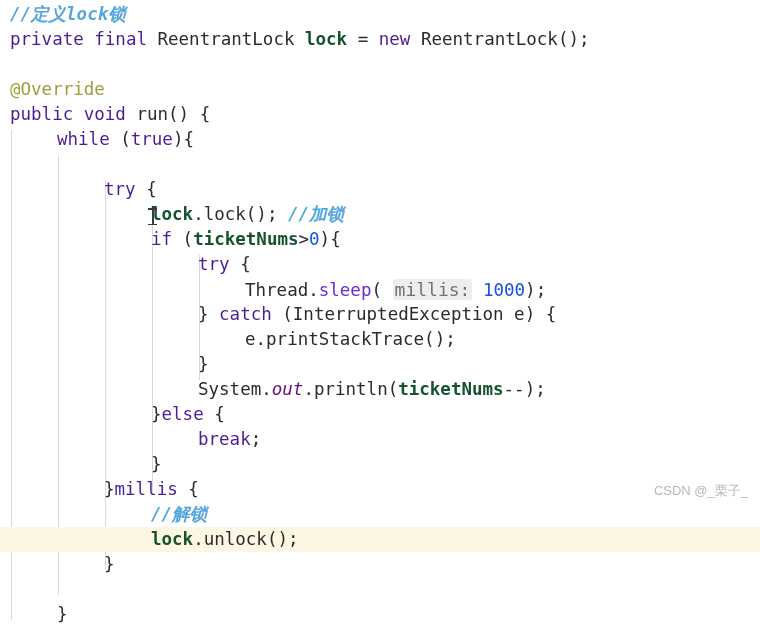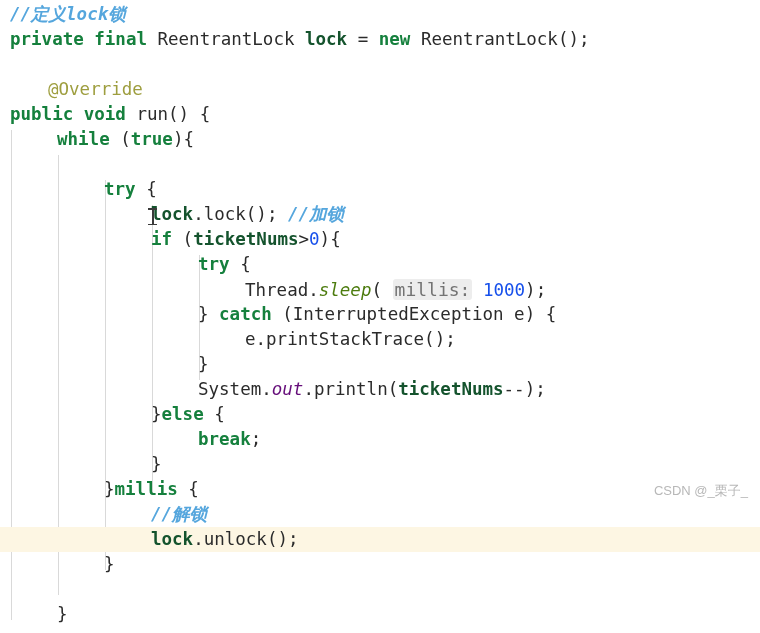--- a/index.html
+++ b/index.html
@@ -42,25 +42,25 @@
     left: 0;
     white-space: pre;
     font-size: 17.5px;
     line-height: 25px;
     font-family: "DejaVu Sans Mono", "Liberation Mono", monospace;
     color: #2b2b2b;
     letter-spacing: 0px;
   }
 
   
-  .tok-kw      { color: #15803d; font-weight: bold; }
+  .tok-kw      { color: #4c1d95; font-weight: normal; }
   .tok-plain   { color: #2b2b2b; }
   .tok-field   { color: #14532d; font-weight: bold; }
   .tok-static  { color: #660e7a; font-weight: normal; font-style: italic; }
-  .tok-method-i{ color: #4d7c0f; font-style: italic; }
+  .tok-method-i{ color: #6d28d9; }
   .tok-num     { color: #1750eb; }
   .tok-comment { color: #55a6dd; font-weight: bold; font-style: italic; }
   .tok-anno    { color: #9e9e3f; }
 
   
   .hint {
     background: #ededed;
     color: #737373;
     border-radius: 3px;
     padding: 0 2px;
@@ -121,21 +121,21 @@
       <div class="guide" style="left: 199px; top: 255px; height: 125px; background: rgb(217, 217, 217);"></div>
     </div>
 
   <div id="highlights">
       <div class="line-highlight" style="top: 527px; height: 25px; background: rgb(253, 246, 227);"></div>
     </div>
 
   <div id="lines">
       <div class="code-line" style="top: 2px; left: 10px;"><span class="tok-comment">//定义lock锁</span></div>
       <div class="code-line" style="top: 27px; left: 10px;"><span class="tok-kw">private final</span><span class="tok-plain"> ReentrantLock </span><span class="tok-field">lock</span><span class="tok-plain"> = </span><span class="tok-kw">new</span><span class="tok-plain"> ReentrantLock();</span></div>
-      <div class="code-line" style="top: 77px; left: 10px; margin-left: 38px;"><span class="tok-anno">@Override</span></div>
+      <div class="code-line" style="top: 77px; left: 10px;"><span class="tok-anno">@Override</span></div>
       <div class="code-line" style="top: 102px; left: 10px;"><span class="tok-kw">public void</span><span class="tok-plain"> run() {</span></div>
       <div class="code-line" style="top: 127px; left: 57px;"><span class="tok-kw">while</span><span class="tok-plain"> (</span><span class="tok-kw">true</span><span class="tok-plain">){</span></div>
       <div class="code-line" style="top: 177px; left: 104px;"><span class="tok-kw">try</span><span class="tok-plain"> {</span></div>
       <div class="code-line" style="top: 202px; left: 151px;"><span class="tok-field">lock</span><span class="tok-plain">.lock(); </span><span class="tok-comment">//加锁</span></div>
       <div class="code-line" style="top: 227px; left: 151px;"><span class="tok-kw">if</span><span class="tok-plain"> (</span><span class="tok-field">ticketNums</span><span class="tok-plain">&gt;</span><span class="tok-num">0</span><span class="tok-plain">){</span></div>
       <div class="code-line" style="top: 252px; left: 198px;"><span class="tok-kw">try</span><span class="tok-plain"> {</span></div>
       <div class="code-line" style="top: 277px; left: 245px;"><span class="tok-plain">Thread.</span><span class="tok-method-i">sleep</span><span class="tok-plain">(</span> <span class="hint">millis:</span> <span class="tok-num">1000</span><span class="tok-plain">);</span></div>
       <div class="code-line" style="top: 302px; left: 198px;"><span class="tok-plain">} </span><span class="tok-kw">catch</span><span class="tok-plain"> (InterruptedException e) {</span></div>
       <div class="code-line" style="top: 327px; left: 245px;"><span class="tok-plain">e.printStackTrace();</span></div>
       <div class="code-line" style="top: 352px; left: 198px;"><span class="tok-plain">}</span></div>

